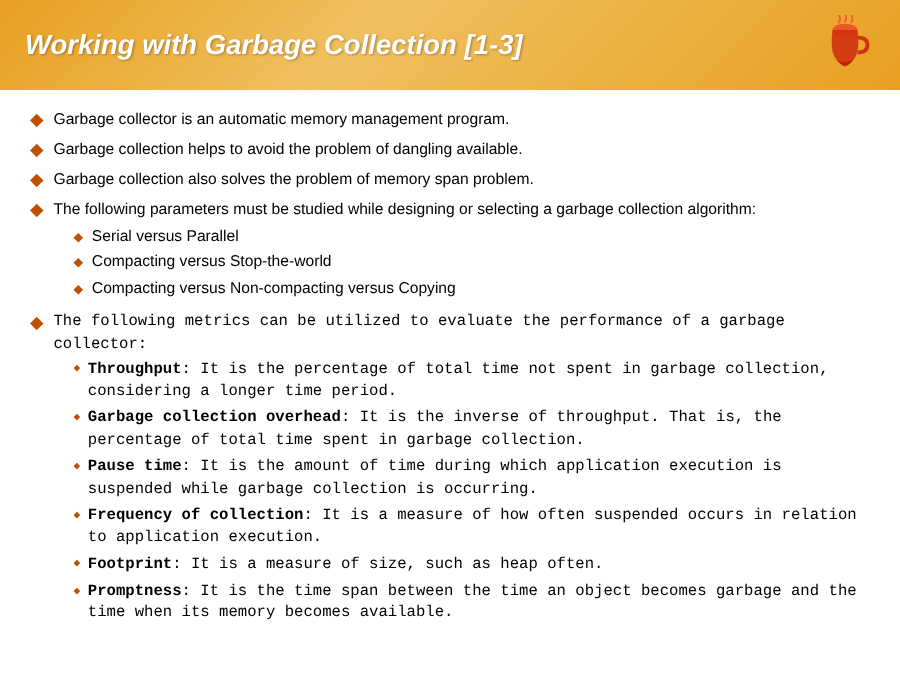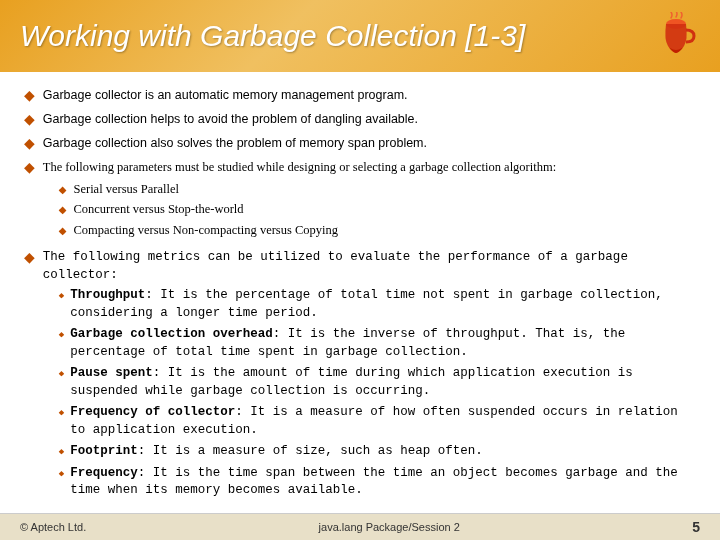--- a/index.html
+++ b/index.html
@@ -20,22 +20,22 @@
     }
     .header {
       background: linear-gradient(135deg, #e8a020 0%, #f0c060 40%, #e8a020 100%);
       padding: 12px 20px 12px 20px;
       display: flex;
       align-items: center;
       justify-content: space-between;
       min-height: 56px;
     }
     .header-title {
-      font-size: 30px;
-      font-weight: normal;
+      font-size: 22px;
+      font-weight: bold;
       color: #fff;
       text-shadow: 1px 1px 2px rgba(0,0,0,0.3);
       font-style: italic;
     }
     .java-logo {
       width: 48px;
       height: 48px;
     }
     .content {
       flex: 1;
@@ -149,30 +149,30 @@
       <span class="bullet-text">Garbage collection helps to avoid the problem of dangling available.</span>
     </div>
 
     <div class="bullet-item">
       <span class="bullet-diamond">◆</span>
       <span class="bullet-text">Garbage collection also solves the problem of memory span problem.</span>
     </div>
 
     <div class="bullet-item">
       <span class="bullet-diamond">◆</span>
-      <div style="flex:1;font-family:Liberation Serif, serif;">
+      <div style="flex:1;">
         <span class="bullet-text">The following parameters must be studied while designing or selecting a garbage collection algorithm:</span>
         <div class="sub-list">
           <div class="sub-item">
             <span class="sub-diamond">◆</span>
             <span class="sub-text">Serial versus Parallel</span>
           </div>
           <div class="sub-item">
             <span class="sub-diamond">◆</span>
-            <span class="sub-text">Concurrent versus Stop-the-world</span>
+            <span class="sub-text">Compacting versus Stop-the-world</span>
           </div>
           <div class="sub-item">
             <span class="sub-diamond">◆</span>
             <span class="sub-text">Compacting versus Non-compacting versus Copying</span>
           </div>
         </div>
       </div>
     </div>
 
     <div class="bullet-item">
@@ -191,49 +191,44 @@
           <div class="sub-sub-item">
             <span class="sub-sub-diamond">◆</span>
             <span class="sub-sub-text">
               <span class="bold-label">Garbage collection overhead</span><span>: It is the inverse of throughput. That is, the percentage of total time spent in garbage collection.</span>
             </span>
           </div>
 
           <div class="sub-sub-item">
             <span class="sub-sub-diamond">◆</span>
             <span class="sub-sub-text">
-              <span class="bold-label">Pause spent</span><span>: It is the amount of time during which application execution is suspended while garbage collection is occurring.</span>
-            </span>
-          </div>
-
-          <div class="sub-sub-item">
-            <span class="sub-sub-diamond">◆</span>
-            <span class="sub-sub-text">
-              <span class="bold-label">Frequency of collector</span><span>: It is a measure of how often suspended occurs in relation to application execution.</span>
+              <span class="bold-label">Pause time</span><span>: It is the amount of time during which application execution is suspended while garbage collection is occurring.</span>
+            </span>
+          </div>
+
+          <div class="sub-sub-item">
+            <span class="sub-sub-diamond">◆</span>
+            <span class="sub-sub-text">
+              <span class="bold-label">Frequency of collection</span><span>: It is a measure of how often suspended occurs in relation to application execution.</span>
             </span>
           </div>
 
           <div class="sub-sub-item">
             <span class="sub-sub-diamond">◆</span>
             <span class="sub-sub-text">
               <span class="bold-label">Footprint</span><span>: It is a measure of size, such as heap often.</span>
             </span>
           </div>
 
           <div class="sub-sub-item">
             <span class="sub-sub-diamond">◆</span>
             <span class="sub-sub-text">
-              <span class="bold-label">Frequency</span><span>: It is the time span between the time an object becomes garbage and the time when its memory becomes available.</span>
+              <span class="bold-label">Promptness</span><span>: It is the time span between the time an object becomes garbage and the time when its memory becomes available.</span>
             </span>
           </div>
 
         </div>
       </div>
     </div>
 
   </div>
 
-  <div class="footer">
-    <span class="footer-left">© Aptech Ltd.</span>
-    <span class="footer-center">java.lang Package/Session 2</span>
-    <span class="footer-right">5</span>
-  </div>
 </div>
 
 </body></html>

